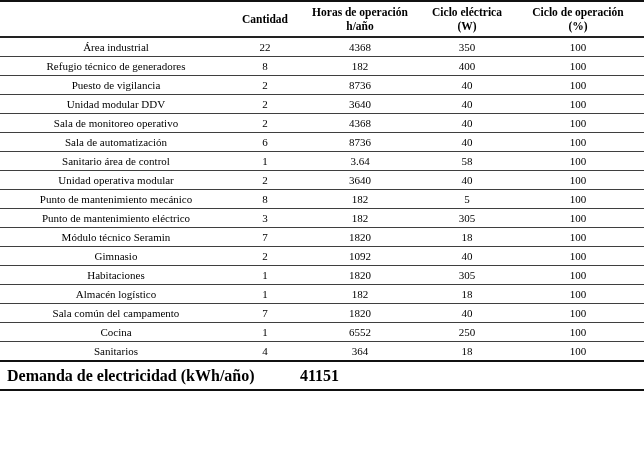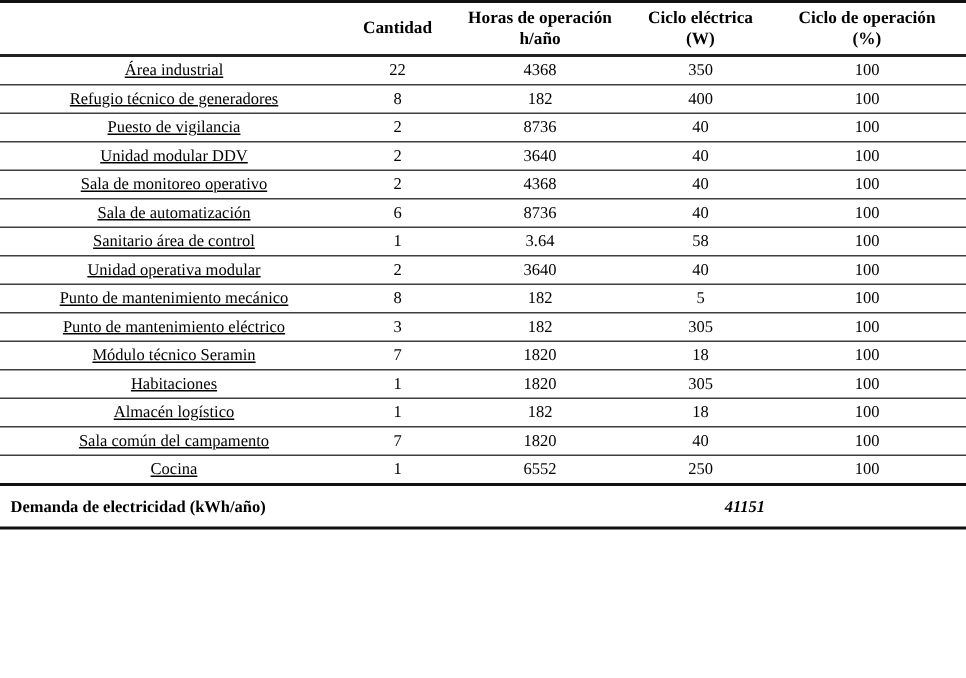--- a/index.html
+++ b/index.html
@@ -43,38 +43,36 @@
     font-size: 11px;
     line-height: 1.1;
     text-align: center;
     vertical-align: middle;
     height: 18px;
     padding: 0 2px;
     border-bottom: 1px solid #3f3f3f;
   }
   tbody td.c-label {
     overflow: hidden;
-    text-decoration: underline;
   }
   tfoot td {
     font-weight: bold;
-    font-size: 11px;
+    font-size: 16px;
     height: 25px;
     vertical-align: middle;
     border-top: 2px solid #111111;
     border-bottom: 2px solid #111111;
     padding: 1px 2px;
   }
   tfoot td.f-label {
     text-align: left;
     padding-left: 7px;
   }
   tfoot td.f-value {
-    text-align: right;
-    font-style: italic;
+    text-align: left;
   }
 </style>
 </head>
 <body>
 
 <table class="demand-table">
   <colgroup>
     <col class="c1">
       <col class="c2">
       <col class="c3">
@@ -176,20 +174,27 @@
   </tr>
 
   <tr>
     <td class="c-label">Módulo técnico Seramin</td>
     <td>7</td>
     <td>1820</td>
     <td>18</td>
     <td>100</td>
   </tr>
 
+  <tr>
+    <td class="c-label">Gimnasio</td>
+    <td>2</td>
+    <td>1092</td>
+    <td>40</td>
+    <td>100</td>
+  </tr>
 
 
   <tr>
     <td class="c-label">Habitaciones</td>
     <td>1</td>
     <td>1820</td>
     <td>305</td>
     <td>100</td>
   </tr>
 
@@ -211,20 +216,27 @@
 
 
   <tr>
     <td class="c-label">Cocina</td>
     <td>1</td>
     <td>6552</td>
     <td>250</td>
     <td>100</td>
   </tr>
 
+  <tr>
+    <td class="c-label">Sanitarios</td>
+    <td>4</td>
+    <td>364</td>
+    <td>18</td>
+    <td>100</td>
+  </tr>
 </tbody>
   <tfoot>
     <tr>
       <td class="f-label" colspan="2">Demanda de electricidad (kWh/año)</td>
       <td class="f-value" colspan="2">41151</td>
       <td></td>
     </tr>
   </tfoot>
 </table>
 

